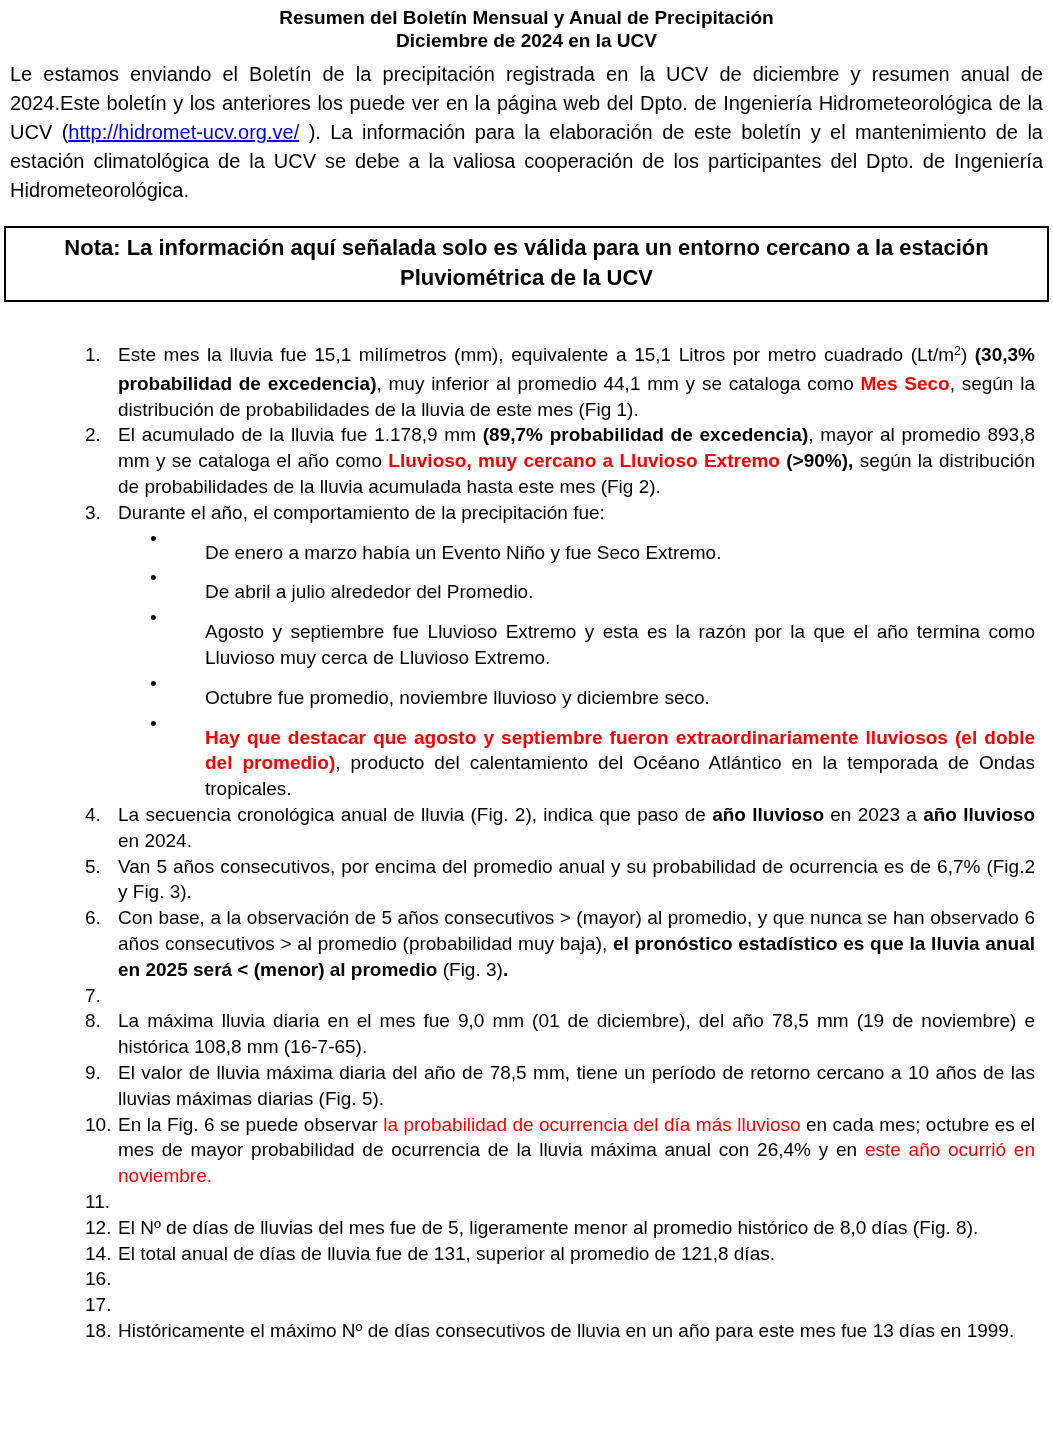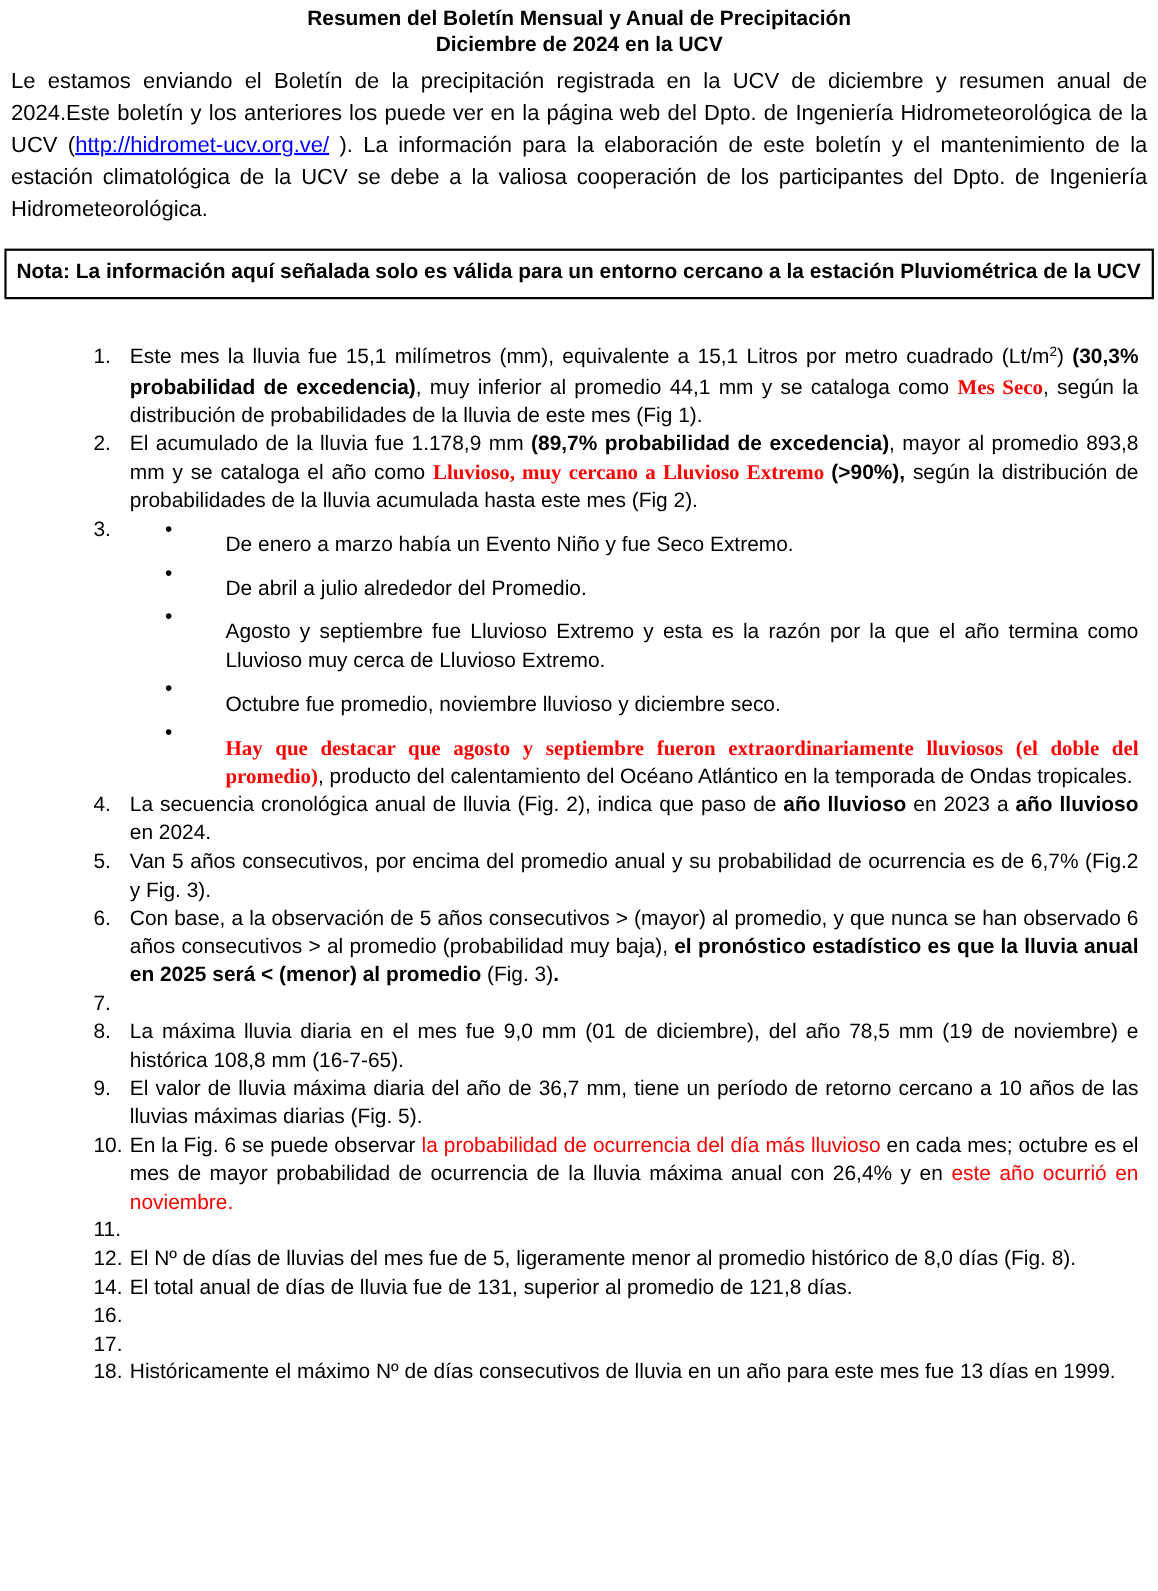--- a/index.html
+++ b/index.html
@@ -12,32 +12,32 @@
     width:1053px;height:1446px;overflow:hidden;
     font-family:"Liberation Sans", sans-serif;
     color:var(--ink);
   }
   .page{box-sizing:border-box;width:1053px;height:1252px;padding:6px 10px 0 10px;}
   .title{text-align:center;font-weight:bold;font-size:19px;line-height:23px;}
   .intro{margin:8px 0 0 0;font-size:20px;line-height:29px;text-align:justify;}
   .nota{
     margin:21px -6px 0 -6px;border:2px solid #000;
     padding:5px 9px 7px 9px;
-    font-weight:bold;font-size:19px;line-height:30px;text-align:left;
+    font-weight:bold;font-size:22px;line-height:30px;text-align:center;
   }
   .list{margin-top:40px;font-size:19px;line-height:25.8px;}
   .item{display:flex;align-items:flex-start;}
   .item .num{flex:none;width:33px;margin-left:75px;}
   .item .content{flex:1;text-align:justify;margin-right:8px;}
   .bullet{display:flex;align-items:flex-start;}
   .bullet .marker{flex:none;width:87px;padding-left:32px;box-sizing:border-box;}
   .bullet .btxt{flex:1;text-align:justify;margin-top:14px;}
   .seg-b{font-weight:bold;}
   .seg-r{color:var(--red);}
-  .seg-rb{color:var(--red);font-weight:bold;font-family:Liberation Serif, serif;}
+  .seg-rb{color:var(--red);font-weight:bold;}
   .seg-sup{font-size:0.65em;position:relative;top:-0.45em;}
   .seg-link{color:var(--link);text-decoration:underline;cursor:pointer;}
 </style>
 </head>
 <body>
 
 <div class="page">
   <div class="title">
     <div>Resumen del Boletín Mensual y Anual de Precipitación</div>
     <div>Diciembre de 2024 en la UCV</div>
@@ -53,21 +53,21 @@
       <div class="item">
         <span class="num">1.</span>
         <div class="content"><span class="">Este mes la lluvia fue 15,1 milímetros (mm), equivalente a 15,1 Litros por metro cuadrado (Lt/m</span><span class="seg-sup">2</span><span class="">) </span><span class="seg-b">(30,3% probabilidad de excedencia)</span><span class="">, muy inferior al promedio 44,1 mm y se cataloga como </span><span class="seg-rb">Mes Seco</span><span class="">, según la distribución de probabilidades de la lluvia de este mes (Fig 1).</span></div>
       </div>
       <div class="item">
         <span class="num">2.</span>
         <div class="content"><span class="">El acumulado de la lluvia fue 1.178,9 mm </span><span class="seg-b">(89,7% probabilidad de excedencia)</span><span class="">, mayor al promedio 893,8 mm y se cataloga el año como </span><span class="seg-rb">Lluvioso, muy cercano a Lluvioso Extremo </span><span class="seg-b">(&gt;90%),</span><span class=""> según la distribución de probabilidades de la lluvia acumulada hasta este mes (Fig 2).</span></div>
       </div>
       <div class="item">
         <span class="num">3.</span>
-        <div class="content"><div>
+        <div class="content"><span class="">Durante el año, el comportamiento de la precipitación fue:</span><div>
             <div class="bullet">
               <span class="marker">•</span>
               <div class="btxt"><span class="">De enero a marzo había un Evento Niño y fue Seco Extremo.</span></div>
             </div>
             <div class="bullet">
               <span class="marker">•</span>
               <div class="btxt"><span class="">De abril a julio alrededor del Promedio.</span></div>
             </div>
             <div class="bullet">
               <span class="marker">•</span>
@@ -97,21 +97,21 @@
       </div>
       <div class="item">
         <span class="num">7.</span>
       </div>
       <div class="item">
         <span class="num">8.</span>
         <div class="content"><span class="">La máxima lluvia diaria en el mes fue 9,0 mm (01 de diciembre), del año 78,5 mm (19 de noviembre) e histórica 108,8 mm (16-7-65).</span></div>
       </div>
       <div class="item">
         <span class="num">9.</span>
-        <div class="content"><span class="">El valor de lluvia máxima diaria del año de 36,7 mm, tiene un período de retorno cercano a 10 años de las lluvias máximas diarias (Fig. 5).</span></div>
+        <div class="content"><span class="">El valor de lluvia máxima diaria del año de 78,5 mm, tiene un período de retorno cercano a 10 años de las lluvias máximas diarias (Fig. 5).</span></div>
       </div>
       <div class="item">
         <span class="num">10.</span>
         <div class="content"><span class="">En la Fig. 6 se puede observar </span><span class="seg-r">la probabilidad de ocurrencia del día más lluvioso</span><span class=""> en cada mes; octubre es el mes de mayor probabilidad de ocurrencia de la lluvia máxima anual con 26,4% y en </span><span class="seg-r">este año ocurrió en noviembre.</span></div>
       </div>
       <div class="item">
         <span class="num">11.</span>
       </div>
       <div class="item">
         <span class="num">12.</span>

